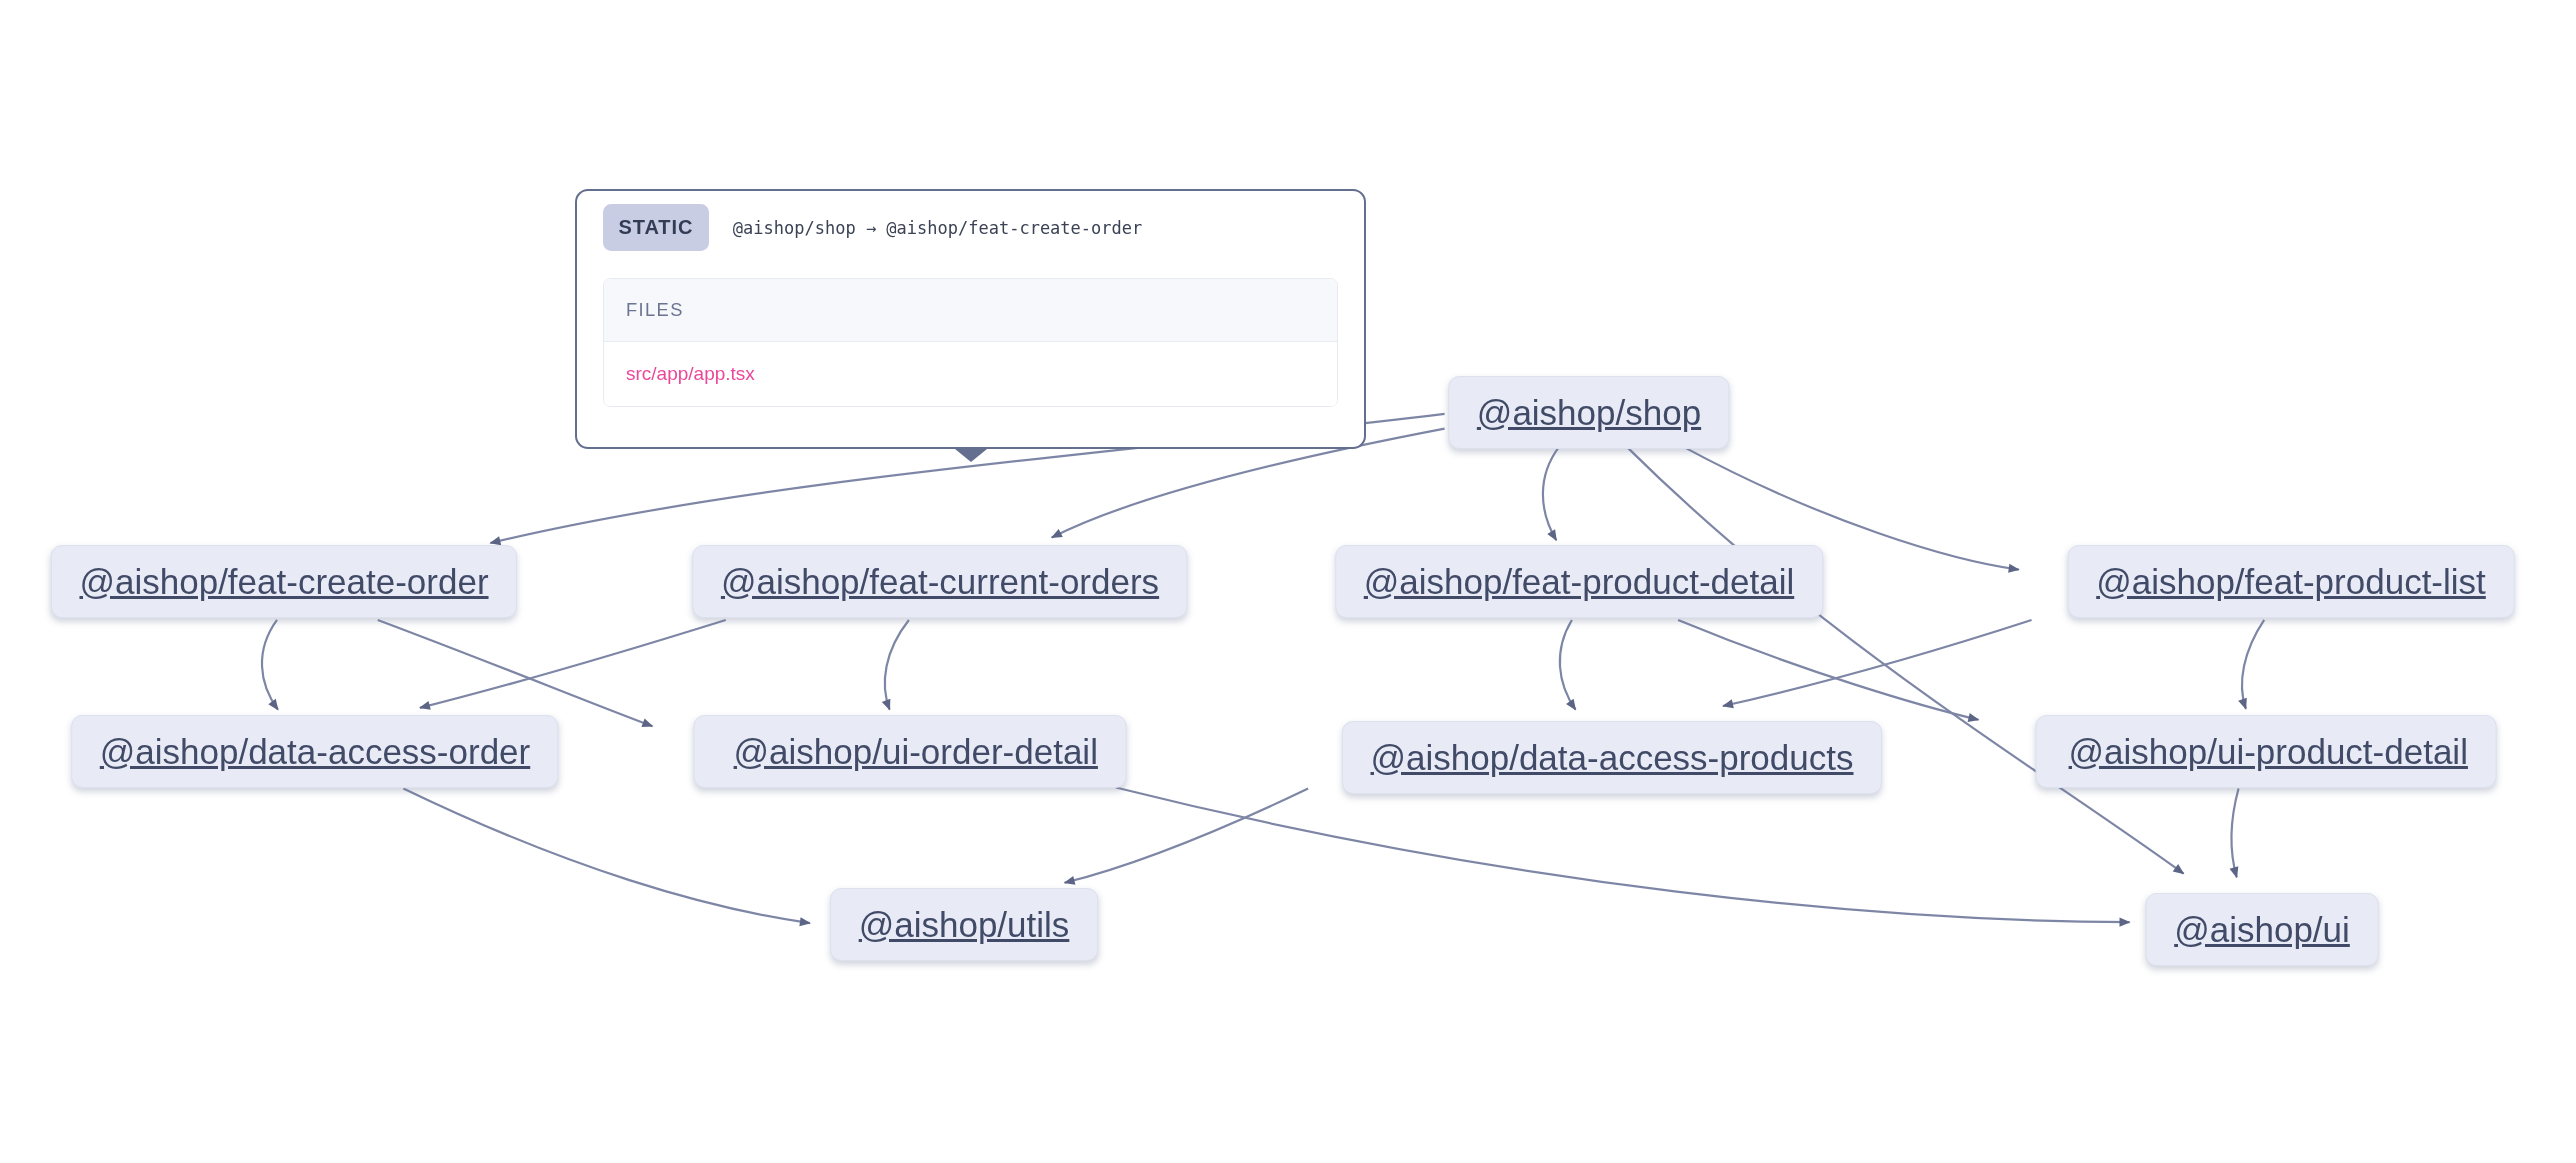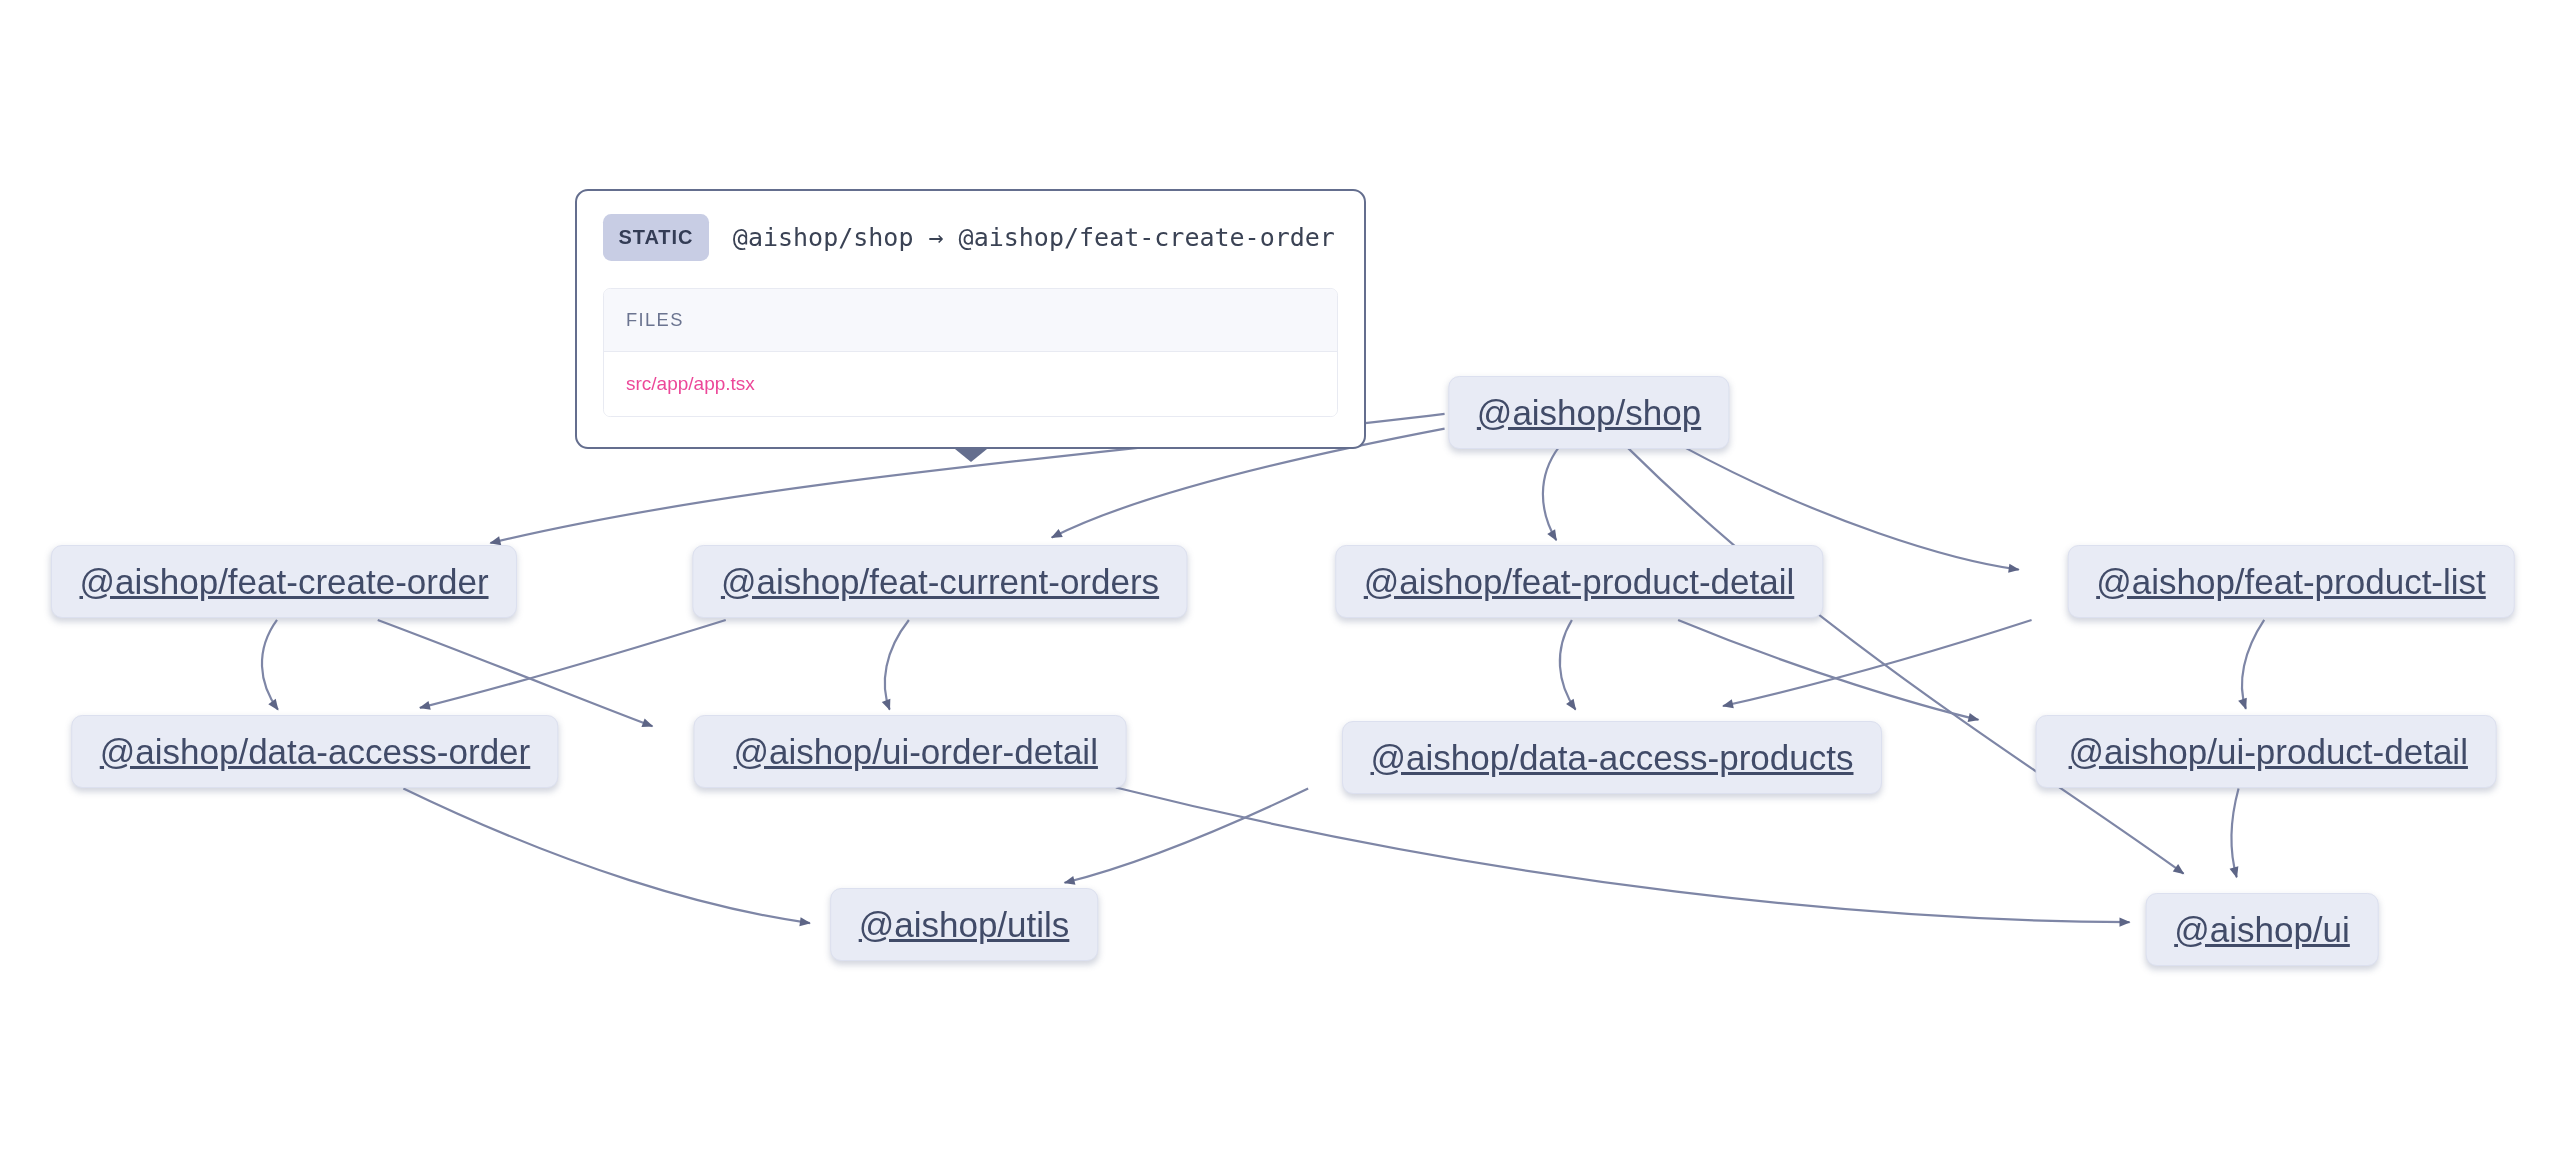--- a/index.html
+++ b/index.html
@@ -42,40 +42,40 @@
   #tooltip {
     position: absolute;
     left: 575px;
     top: 189px;
     width: 791px;
     height: 260px;
     box-sizing: border-box;
     background: #ffffff;
     border: 2.7px solid #646e8e;
     border-radius: 13px;
-    padding: 23px 26px 24px 26px;
+    padding: 13px 26px 24px 26px;
     z-index: 3;
   }
   .tt-row1 {
     display: flex;
     align-items: center;
     gap: 24px;
   }
   .badge {
     background: #c8cde4;
     color: #333c55;
     font-weight: bold;
     font-size: 20px;
     letter-spacing: 0.9px;
     padding: 12px 15.6px;
     border-radius: 8.2px;
   }
   .edge-label {
     font-family: "DejaVu Sans Mono", "Liberation Mono", monospace;
-    font-size: 25px;
+    font-size: 17px;
     color: #3a4254;
     white-space: nowrap;
   }
   .files-box {
     margin-top: 26.6px;
     border: 0.9px solid #e8eaf2;
     border-radius: 7.3px;
     overflow: hidden;
     background: #ffffff;
   }

